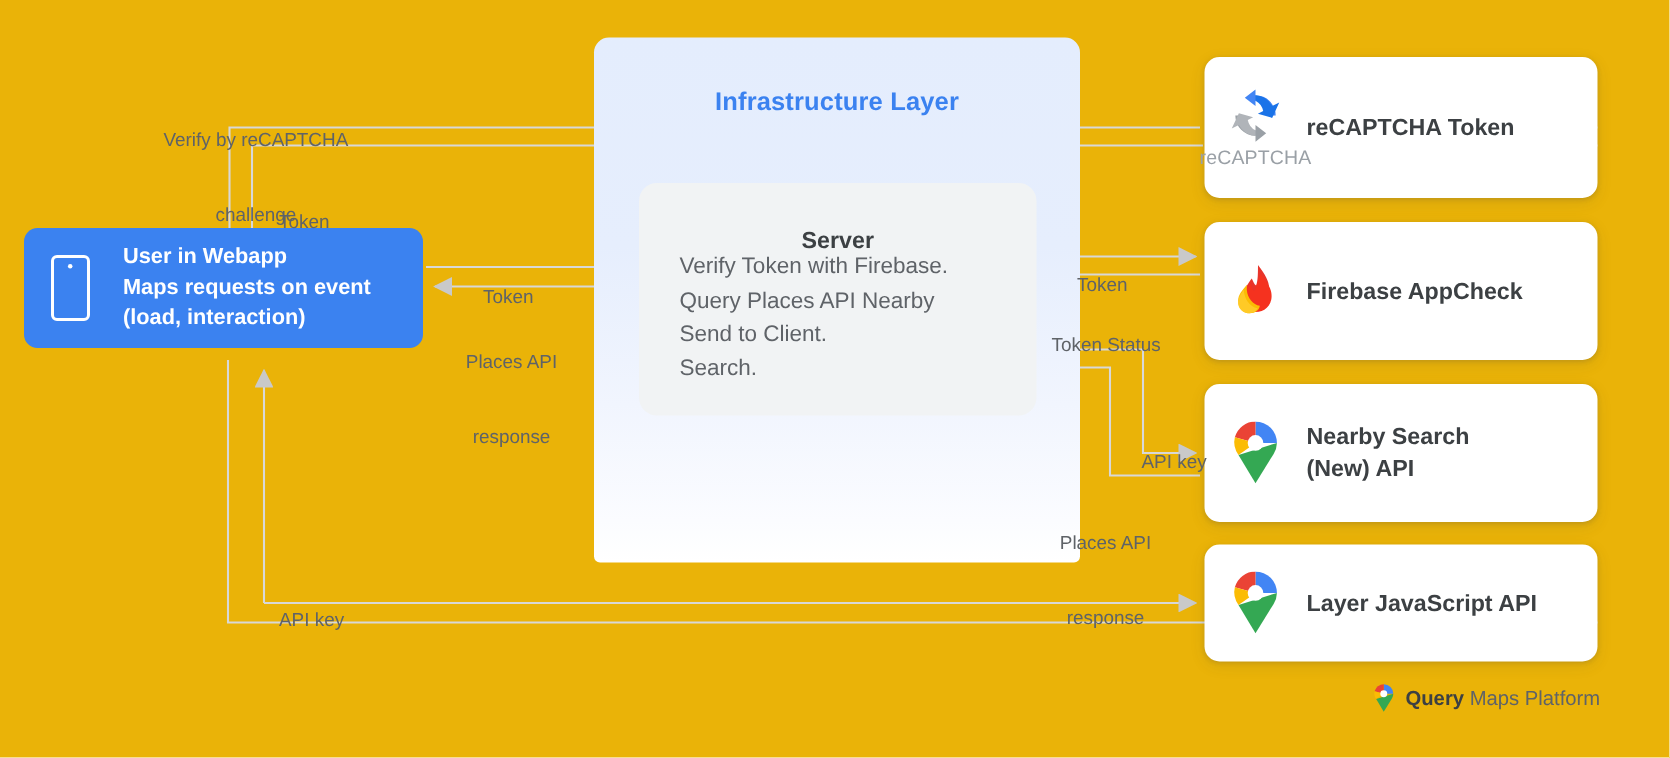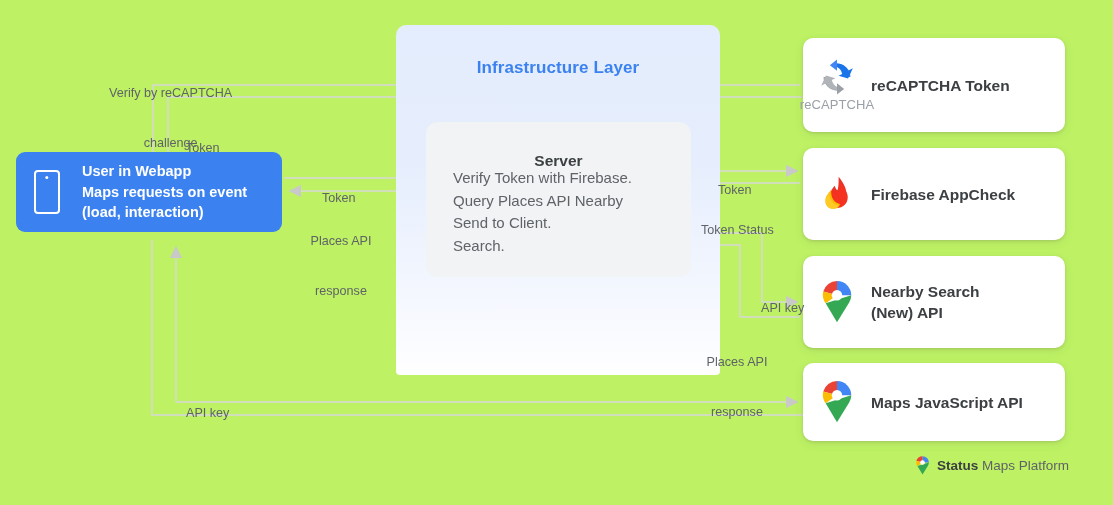--- a/index.html
+++ b/index.html
@@ -3,21 +3,21 @@
 <meta charset="utf-8">
 <title>Architecture Diagram</title>
 <style>
   * { box-sizing: border-box; margin: 0; padding: 0; }
   html, body {
     width: 1113px; height: 505px;
     background: #ffffff;
     font-family: "Liberation Sans", sans-serif;
     overflow: hidden;
   }
-  #stage { position: relative; width: 1113px; height: 505px; background: #bef264; }
+  #stage { position: relative; width: 1113px; height: 505px; background: #eab308; }
 
   
   .infra-layer {
     position: absolute; left: 396px; top: 25px; width: 324px; height: 350px;
     background: linear-gradient(to bottom, #e4edfd 0%, #e6eefd 40%, #f1f5fe 70%, #fbfcff 92%, #ffffff 100%);
     border-radius: 10px 10px 4px 4px;
   }
   .infra-title {
     position: absolute; left: 0; top: 33px; width: 100%;
     text-align: center; color: #3b82f0;
@@ -222,21 +222,21 @@
     <div class="svc-icon-wrap">
       <svg class="maps-pin" viewBox="0 0 40 50">
         <path d="M20 0 A17 17 0 0 1 37 17 L20 17 Z" fill="#4285f4"></path>
         <path d="M20 0 A17 17 0 0 0 3.6 12.5 L20 17 Z" fill="#ea4335"></path>
         <path d="M3.6 12.5 A17 17 0 0 0 6.5 26.5 L20 17 Z" fill="#fbbc04"></path>
         <path d="M37 17 A17 17 0 0 1 34.5 25.5 L20 49 L6.5 26.5 Z" fill="#34a853"></path>
         <circle cx="20" cy="17" r="6.2" fill="#fff"></circle>
       </svg>
     </div>
     <div class="svc-label">
-      <div>Maps JavaScript API</div>
+      <div>Layer JavaScript API</div>
     </div>
   </div>
 
   <div class="lbl" style="left:109px; top:52px;">
     <div>Verify by reCAPTCHA</div>
     <div style="text-align:center;">challenge</div>
   </div>
 
   <div class="lbl" style="left:186px; top:107px;">
     <div>Token</div>
@@ -273,16 +273,16 @@
   </div>
 
   <div class="footer-logo">
     <svg class="footer-pin" viewBox="0 0 40 50">
       <path d="M20 0 A17 17 0 0 1 37 17 L20 17 Z" fill="#4285f4"></path>
       <path d="M20 0 A17 17 0 0 0 3.6 12.5 L20 17 Z" fill="#ea4335"></path>
       <path d="M3.6 12.5 A17 17 0 0 0 6.5 26.5 L20 17 Z" fill="#fbbc04"></path>
       <path d="M37 17 A17 17 0 0 1 34.5 25.5 L20 49 L6.5 26.5 Z" fill="#34a853"></path>
       <circle cx="20" cy="17" r="6.2" fill="#fff"></circle>
     </svg>
-    <div class="footer-text"><span class="g">Status</span><span> Maps Platform</span></div>
+    <div class="footer-text"><span class="g">Query</span><span> Maps Platform</span></div>
   </div>
 
 </div>
 
 </body></html>

